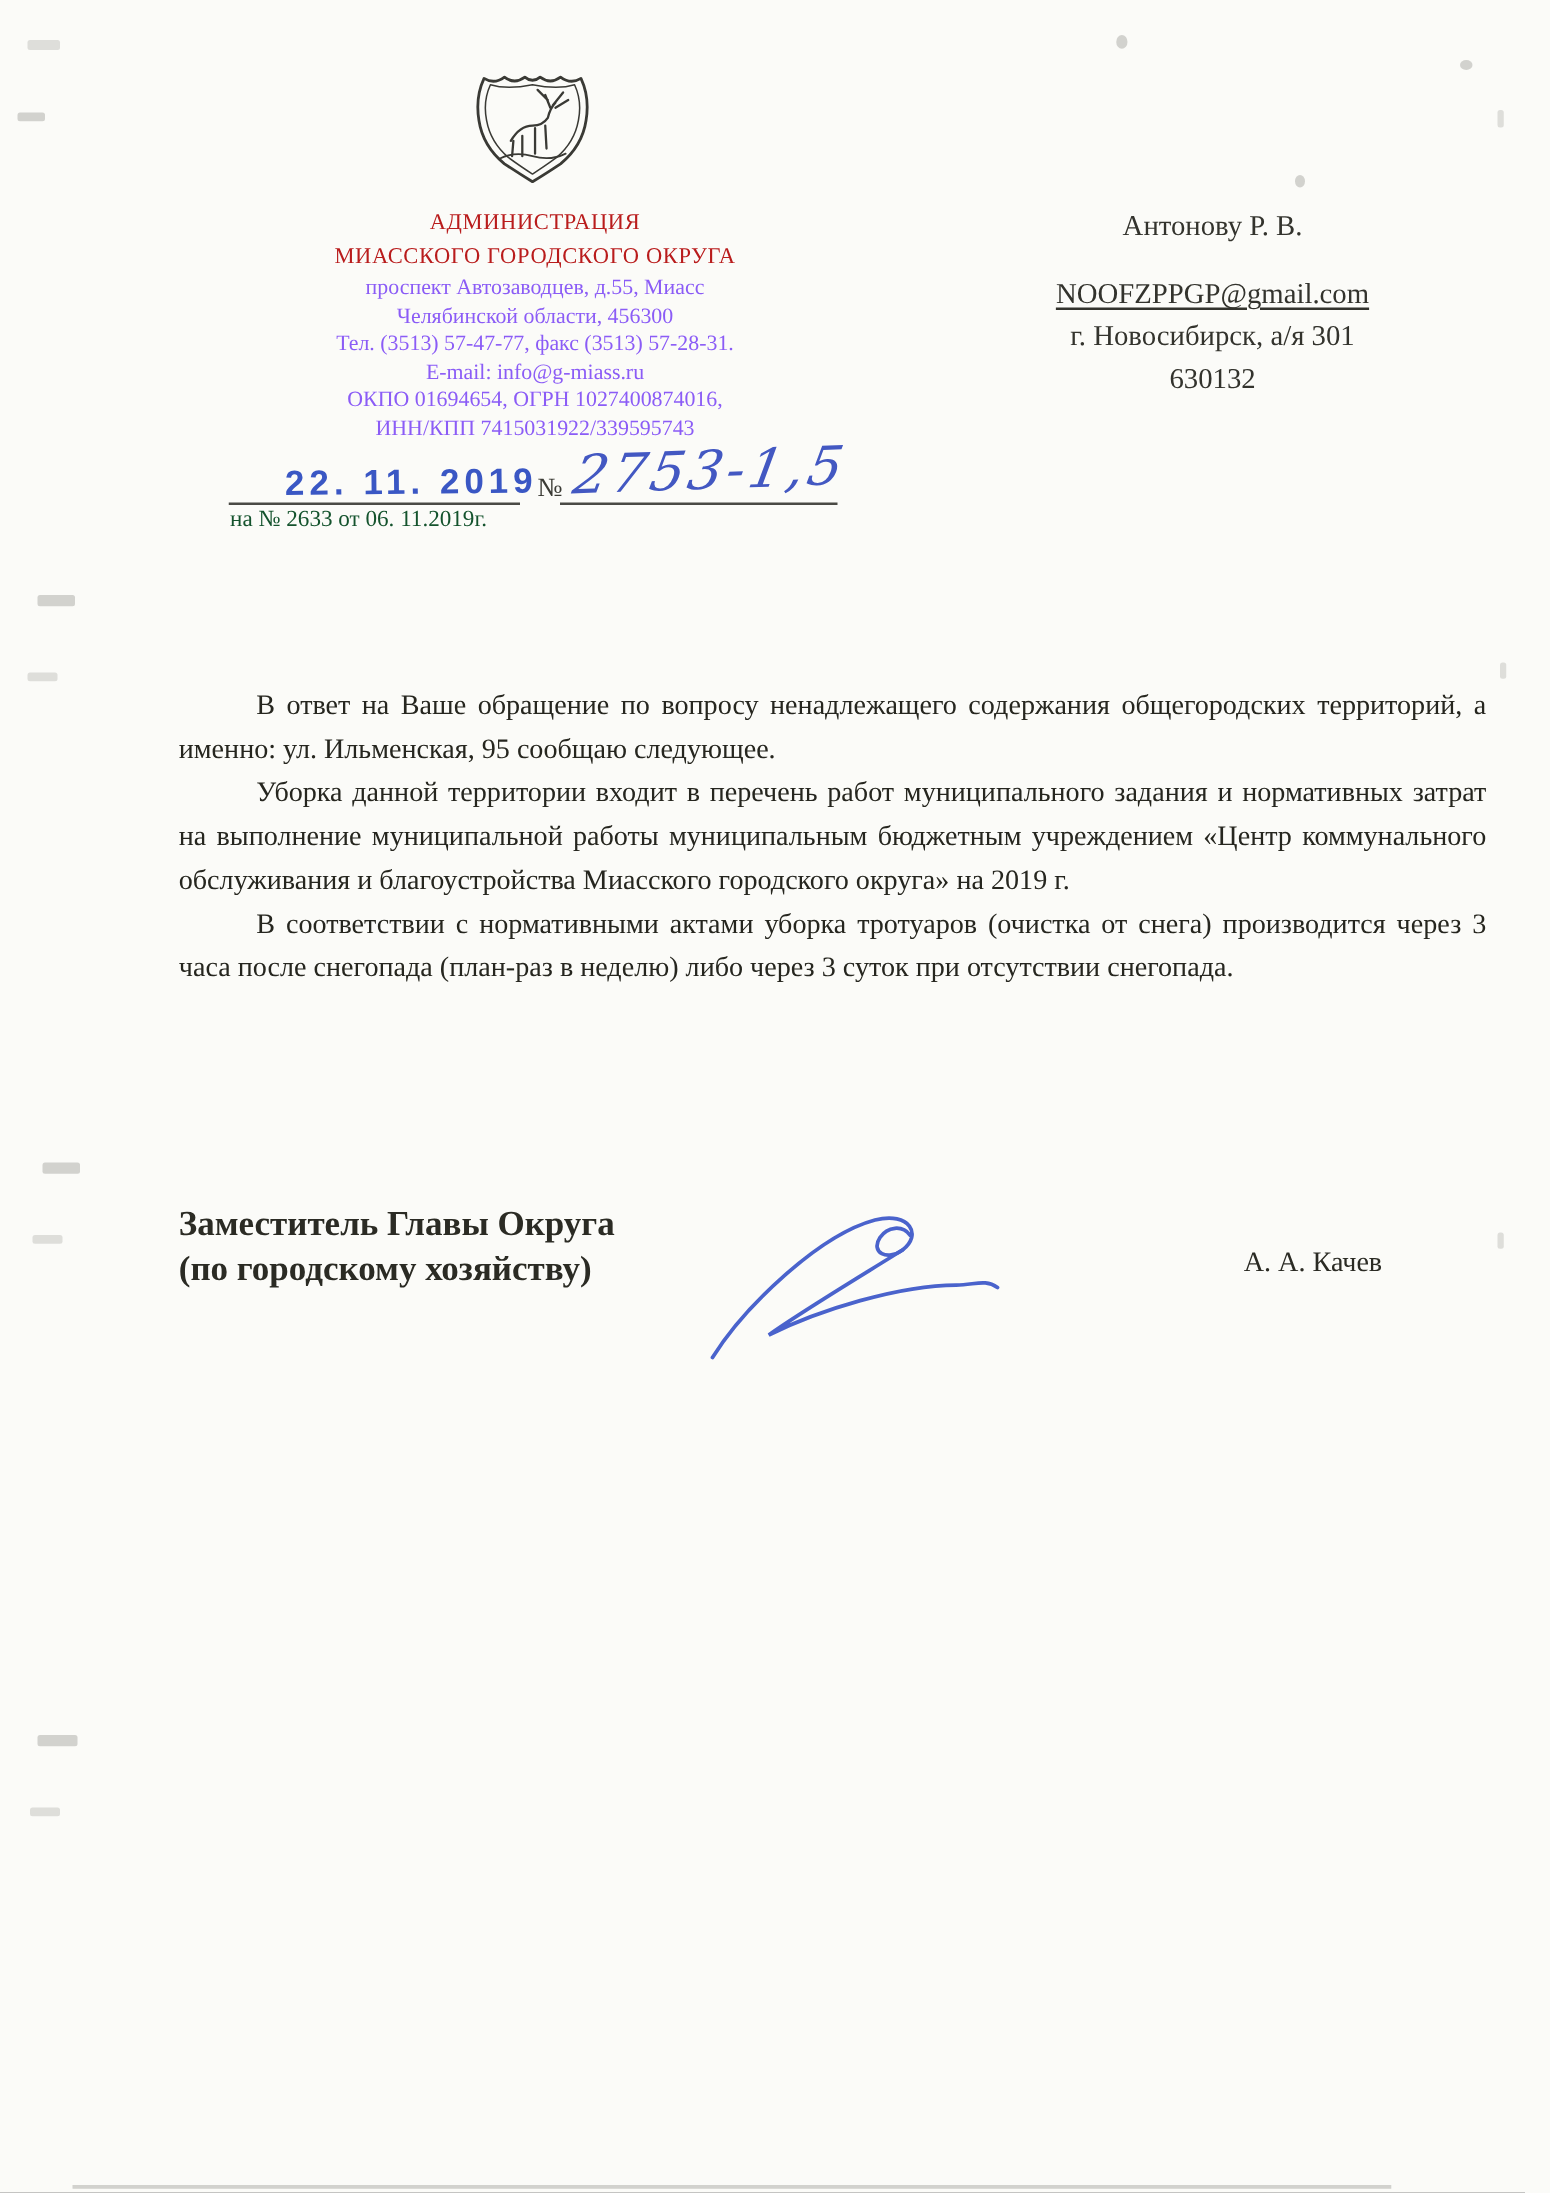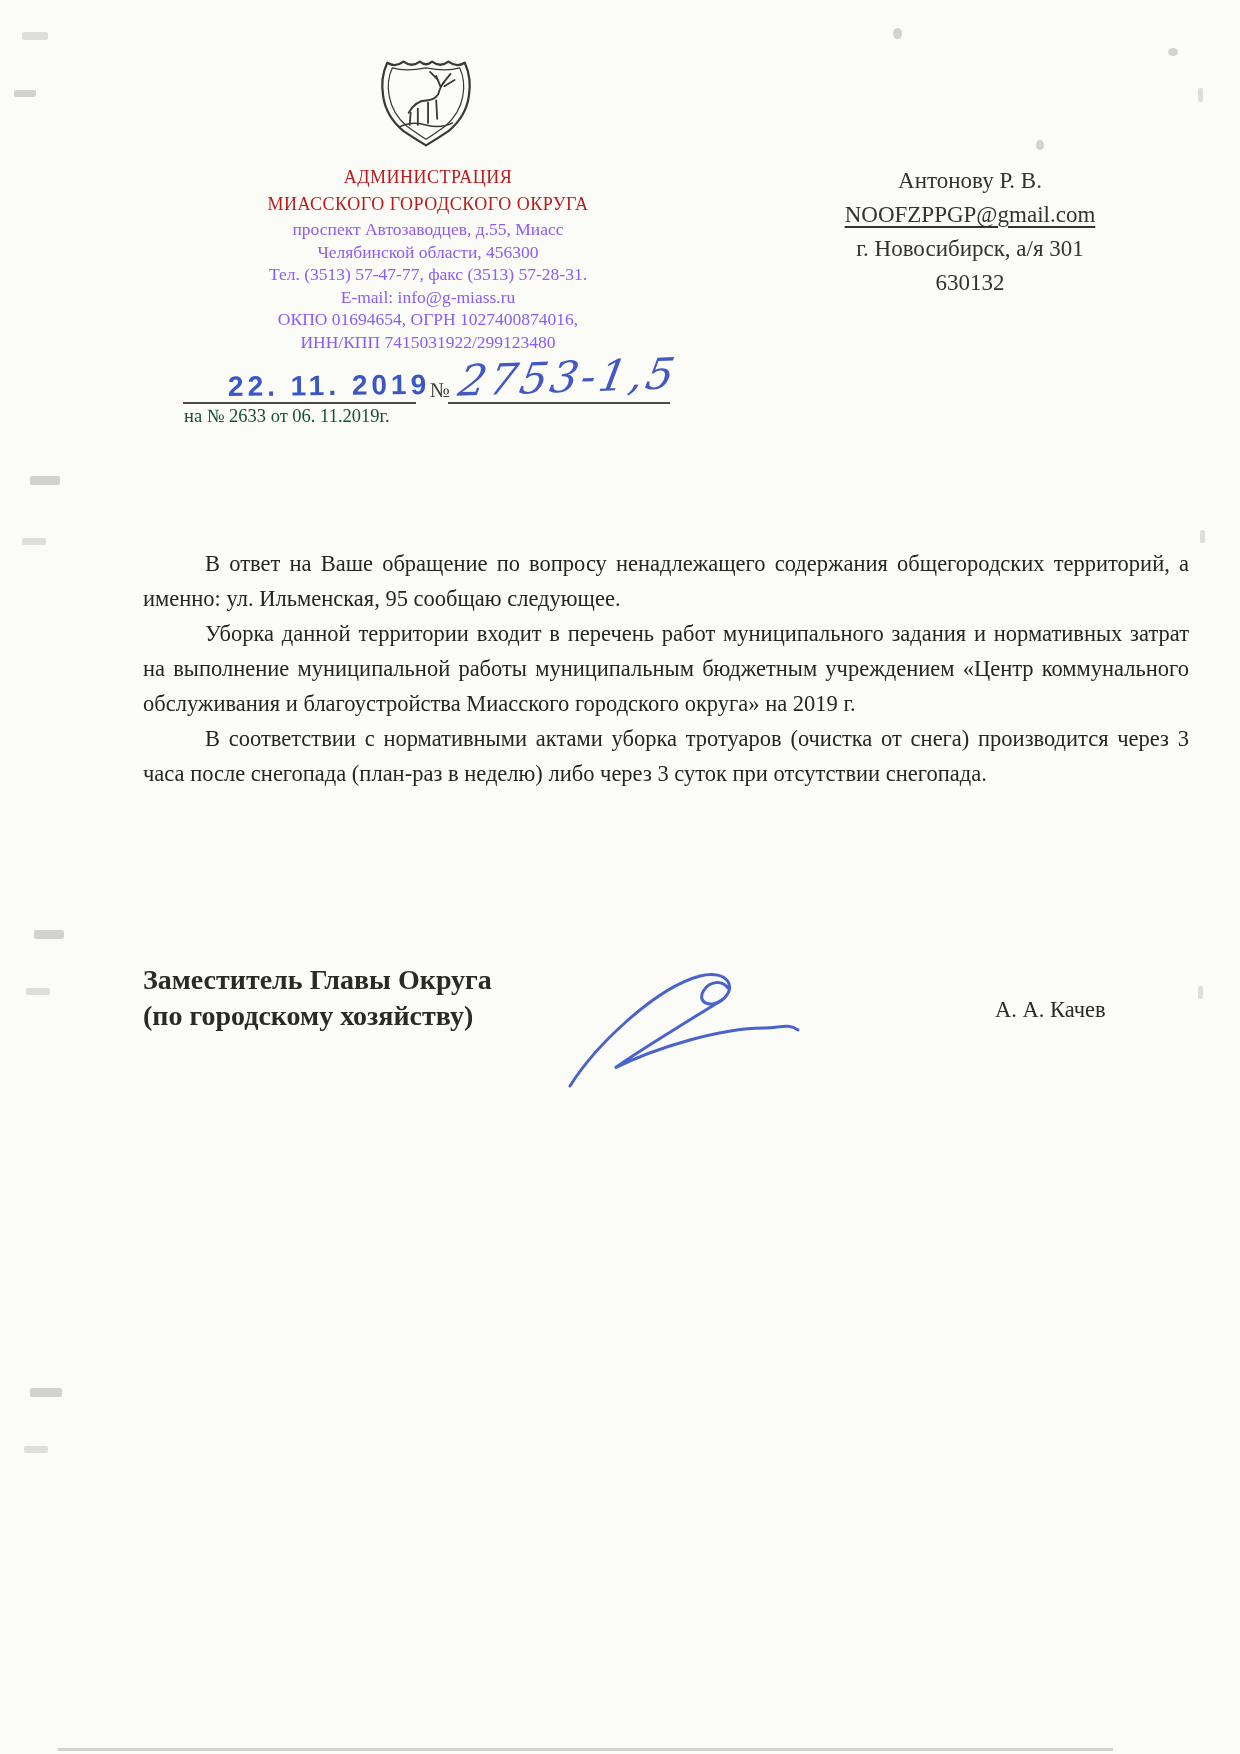--- a/index.html
+++ b/index.html
@@ -18,21 +18,21 @@
     position:absolute;left:138px;top:164px;width:580px;
     text-align:center;
   }
   .lh-title{font-size:18px;font-weight:normal;letter-spacing:.5px;line-height:27px;color:#b91c1c;}
   .lh-sub{font-size:17.5px;line-height:22.5px;color:#8b5cf6;}
   
   .recipient{
     position:absolute;left:760px;top:164px;width:420px;
     text-align:center;font-size:23px;line-height:34px;color:#33332d;
   }
-  .recipient .email{text-decoration:underline;text-underline-offset:4px;}
+  .recipient .email{text-decoration:underline;text-underline-offset:4px;margin-top:20px;}
   
   .ref-area{position:absolute;left:0;top:0;width:100%;}
   .date-stamp{
     position:absolute;left:228px;top:370px;
     font-family:"Liberation Sans","DejaVu Sans",sans-serif;
     font-weight:bold;font-size:28px;letter-spacing:4px;
     color:#3a57c4;transform:rotate(-.6deg);
   }
   .date-underline{position:absolute;left:183px;top:402px;width:233px;height:2px;background:#4a4a45;}
   .num-sign{position:absolute;left:430px;top:378px;font-size:21px;color:#3b3b35;}
@@ -94,21 +94,21 @@
   </svg>
 
   <div class="letterhead">
     <div class="lh-title">АДМИНИСТРАЦИЯ</div>
     <div class="lh-title">МИАССКОГО ГОРОДСКОГО ОКРУГА</div>
     <div class="lh-sub">проспект Автозаводцев, д.55, Миасс</div>
     <div class="lh-sub">Челябинской области, 456300</div>
     <div class="lh-sub">Тел. (3513) 57-47-77, факс (3513) 57-28-31.</div>
     <div class="lh-sub">E-mail: info@g-miass.ru</div>
     <div class="lh-sub">ОКПО 01694654, ОГРН 1027400874016,</div>
-    <div class="lh-sub">ИНН/КПП  7415031922/299123480</div>
+    <div class="lh-sub">ИНН/КПП  7415031922/339595743</div>
   </div>
 
   <div class="recipient">
     <div>Антонову Р. В.</div>
     <div class="email">NOOFZPPGP@gmail.com</div>
     <div>г. Новосибирск, а/я 301</div>
     <div>630132</div>
   </div>
 
   <div class="ref-area">

